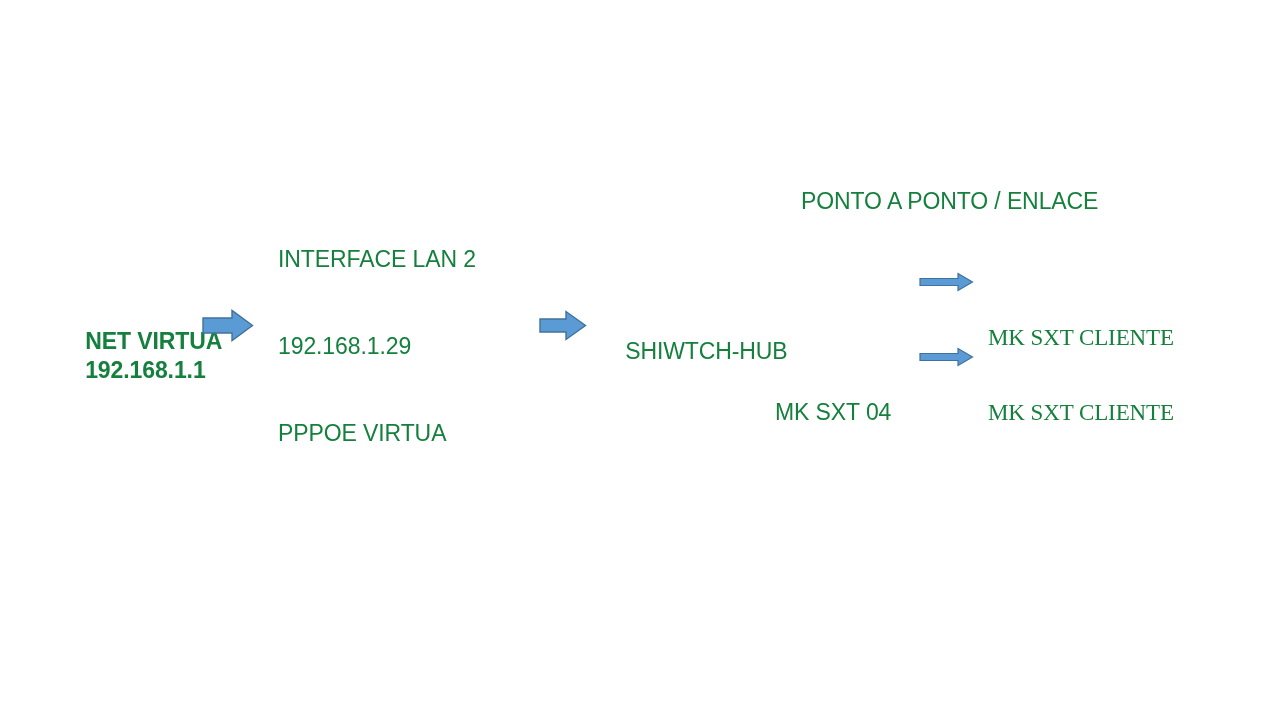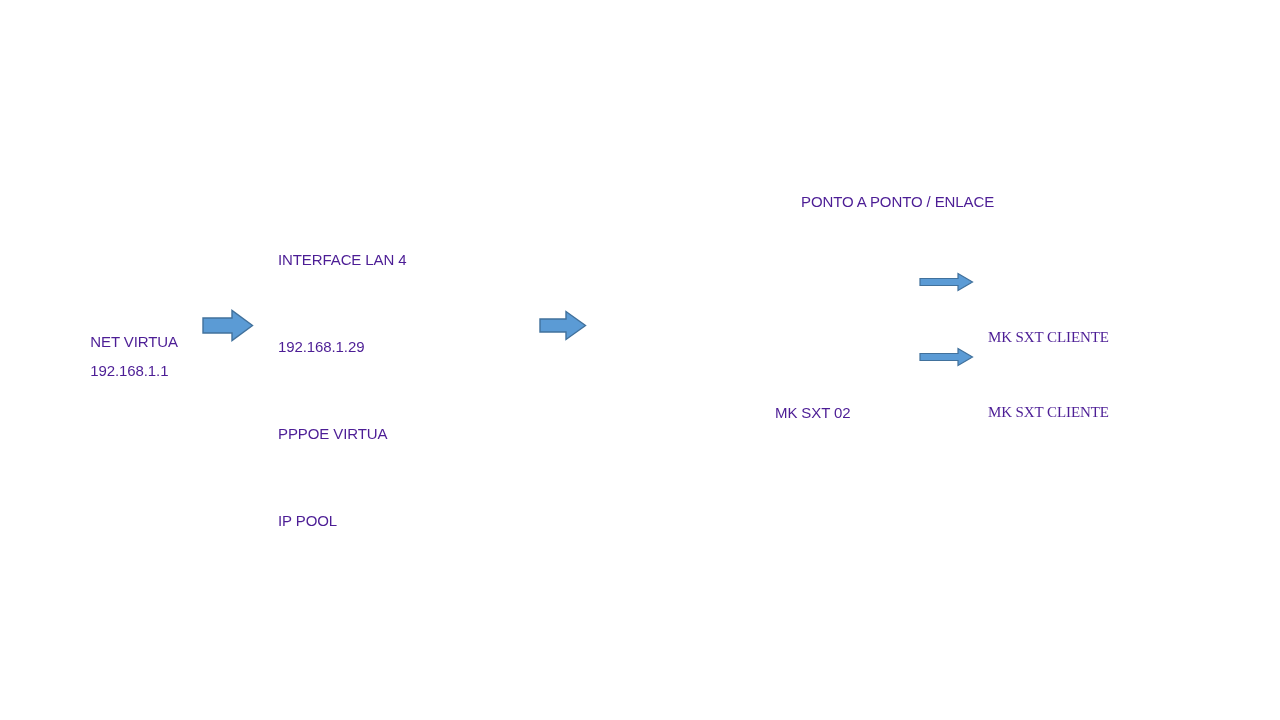--- a/index.html
+++ b/index.html
@@ -18,30 +18,31 @@
     -webkit-font-smoothing: antialiased;
   }
   .canvas {
     position: absolute;
     inset: 0;
     width: 1280px;
     height: 720px;
   }
   .txt {
     position: absolute;
-    font-size: 15px;
+    font-size: 23px;
     line-height: 29px;
-    color: #4c1d95;
+    color: #15803d;
     white-space: pre;
     letter-spacing: -0.1px;
   }
   
   #node-source {
-    left: 74px;
+    left: 60px;
     top: 298px;
+    font-weight: bold;
   }
   
   #node-router {
     left: 278px;
     top: 187px;
   }
   #node-router .line {
     display: block;
     height: 29px;
   }
@@ -103,50 +104,52 @@
     <span class="line">192.168.1.1</span>
   </div>
 
   <div class="arrow" id="arrow-source-to-router">
     <svg width="52" height="33" viewBox="0 0 52 33">
       <polygon points="1,9 30,9 30,1.5 50.5,16.5 30,31.5 30,24 1,24" fill="#5B9BD5" stroke="#41719C" stroke-width="1.4" stroke-linejoin="miter"></polygon>
     </svg>
   </div>
 
   <div class="txt" id="node-router">
-    <span class="line">INTERFACE LAN 4</span>
+    <span class="line">INTERFACE LAN 2</span>
     <span class="line">192.168.1.29</span>
     <span class="line">PPPOE VIRTUA</span>
-    <span class="line">IP POOL</span>
     
     
     
     
   </div>
 
   <div class="arrow" id="arrow-router-to-switch">
     <svg width="48" height="31" viewBox="0 0 48 31">
       <polygon points="1,9 27,9 27,1.5 46.5,15.5 27,29.5 27,22 1,22" fill="#5B9BD5" stroke="#41719C" stroke-width="1.4" stroke-linejoin="miter"></polygon>
     </svg>
   </div>
 
+  <div class="txt" id="node-switch">
+    <span class="line">SHIWTCH-HUB</span>
+  </div>
 
   <div class="txt" id="ptp-heading">PONTO A PONTO / ENLACE</div>
 
   <div class="arrow" id="arrow-link-0">
     <svg width="55" height="20" viewBox="0 0 55 20">
       <polygon points="1,6.5 39,6.5 39,1.5 53.5,10 39,18.5 39,13.5 1,13.5" fill="#5B9BD5" stroke="#41719C" stroke-width="1.2" stroke-linejoin="miter"></polygon>
     </svg>
   </div>
   <div class="txt link-col link-right" id="link-0-right">
     <span class="line">MK SXT CLIENTE</span>
   </div>
 
   <div class="txt link-col link-left" id="link-1-left">
-    <span class="line">MK SXT 02</span>
+    <span class="line">MK SXT 04</span>
   </div>
   <div class="arrow" id="arrow-link-1">
     <svg width="55" height="20" viewBox="0 0 55 20">
       <polygon points="1,6.5 39,6.5 39,1.5 53.5,10 39,18.5 39,13.5 1,13.5" fill="#5B9BD5" stroke="#41719C" stroke-width="1.2" stroke-linejoin="miter"></polygon>
     </svg>
   </div>
   <div class="txt link-col link-right" id="link-1-right">
     <span class="line">MK SXT CLIENTE</span>
   </div>
 

